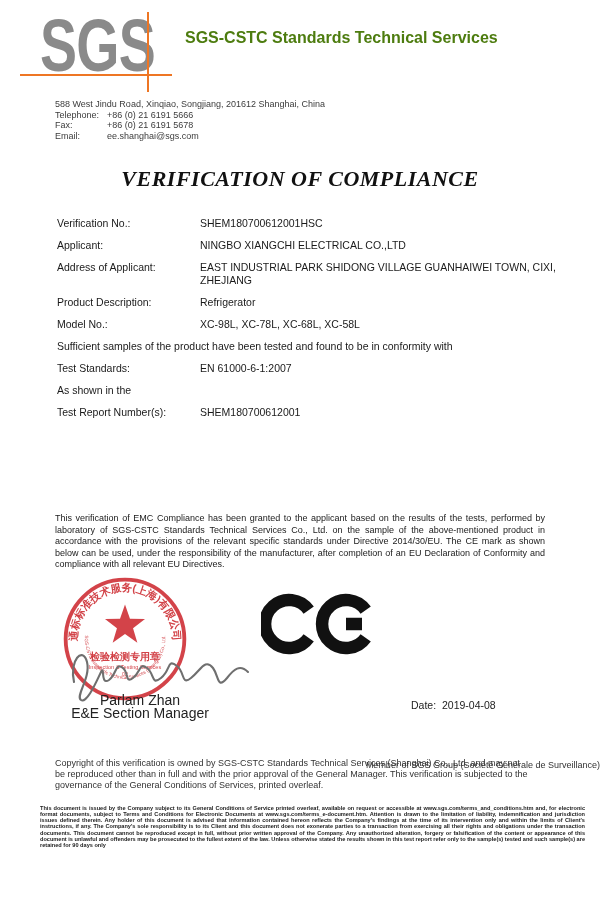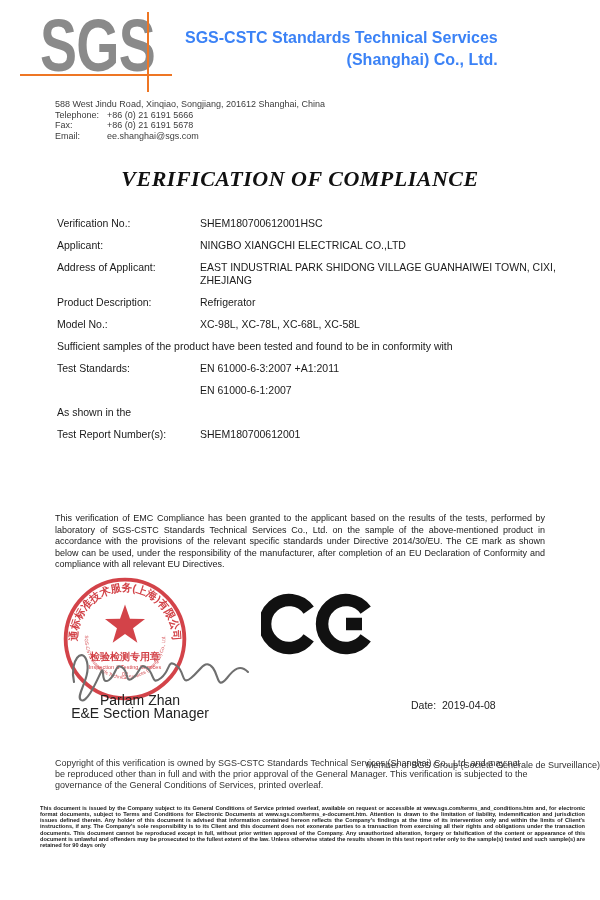--- a/index.html
+++ b/index.html
@@ -3,21 +3,21 @@
 <meta charset="utf-8">
 <style>
   html,body{margin:0;padding:0;background:#ffffff;}
   body{width:600px;height:900px;overflow:hidden;font-family:"Liberation Sans",sans-serif;color:#1a1a1a;position:relative;}
   .abs{position:absolute;}
 
   
   .logo-text{left:40px;top:18px;font-weight:bold;font-size:74px;line-height:56px;color:#8a8a8a;letter-spacing:-1px;transform:scaleX(0.75);transform-origin:left top;}
   .orange-vline{left:147px;top:12px;width:2px;height:80px;background:#EE7624;}
   .orange-hline{left:20px;top:74px;width:152px;height:2px;background:#EE7624;}
-  .company-name{left:185px;top:27px;color:#3b82f6;font-weight:bold;font-size:16px;line-height:21.5px;text-align:right;}
+  .company-name{left:185px;top:27px;color:#4d7c0f;font-weight:bold;font-size:16px;line-height:21.5px;}
   .addr-block{left:55px;top:99px;font-size:9px;line-height:10.6px;color:#3c3c3c;}
   .addr-block .clbl{display:inline-block;width:52px;}
 
   
   .doc-title{left:0;top:166px;width:100%;text-align:center;font-family:"Liberation Serif",serif;font-style:italic;font-weight:bold;font-size:22px;letter-spacing:0.5px;color:#111;}
 
   
   .fields{left:57px;top:198px;width:505px;font-size:10.5px;line-height:13px;color:#1a1a1a;margin-top:19px;}
   .frow{display:flex;margin-bottom:9px;}
   .flbl{width:143px;flex:none;}
@@ -49,21 +49,20 @@
 </style>
 </head>
 <body>
 
 <div class="abs logo-text">SGS</div>
 <div class="abs orange-vline"></div>
 <div class="abs orange-hline"></div>
 
 <div class="abs company-name">
   <div>SGS-CSTC Standards Technical Services</div>
-  <div>(Shanghai) Co., Ltd.</div>
 </div>
 
 <div class="abs addr-block">
   <div>588 West Jindu Road, Xinqiao, Songjiang, 201612 Shanghai, China</div>
   <div><span class="clbl">Telephone:</span><span>+86 (0) 21 6191 5666</span></div>
   <div><span class="clbl">Fax:</span><span>+86 (0) 21 6191 5678</span></div>
   <div><span class="clbl">Email:</span><span>ee.shanghai@sgs.com</span></div>
 </div>
 
 <div class="abs doc-title">VERIFICATION OF COMPLIANCE</div>
@@ -88,21 +87,20 @@
   <div class="frow">
     <div class="flbl">Model No.:</div>
     <div class="fval">XC-98L, XC-78L, XC-68L, XC-58L</div>
   </div>
 
   <div class="statement">Sufficient samples of the product have been tested and found to be in conformity with</div>
 
   <div class="frow">
     <div class="flbl">Test Standards:</div>
     <div class="fval">
-      <div class="std-line1">EN 61000-6-3:2007 +A1:2011</div>
       <div>EN 61000-6-1:2007</div>
     </div>
   </div>
 
   <div class="as-shown">As shown in the</div>
 
   <div class="frow">
     <div class="flbl">Test Report Number(s):</div>
     <div class="fval">SHEM180700612001</div>
   </div>

